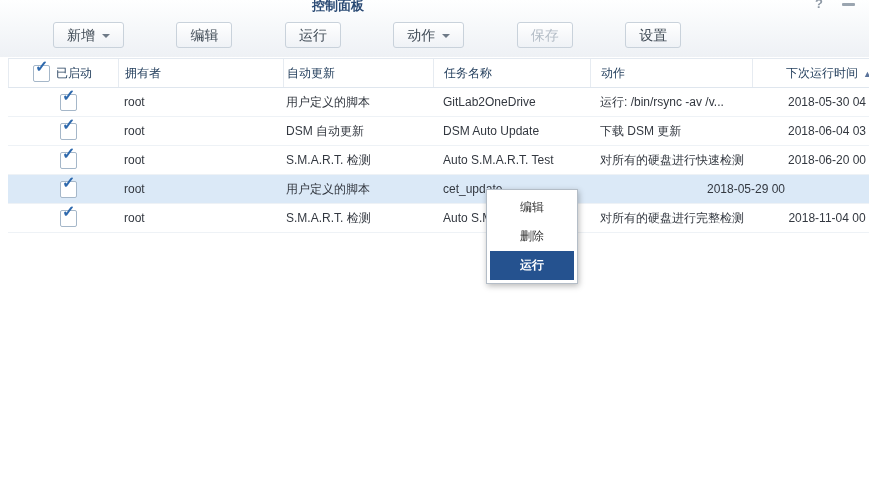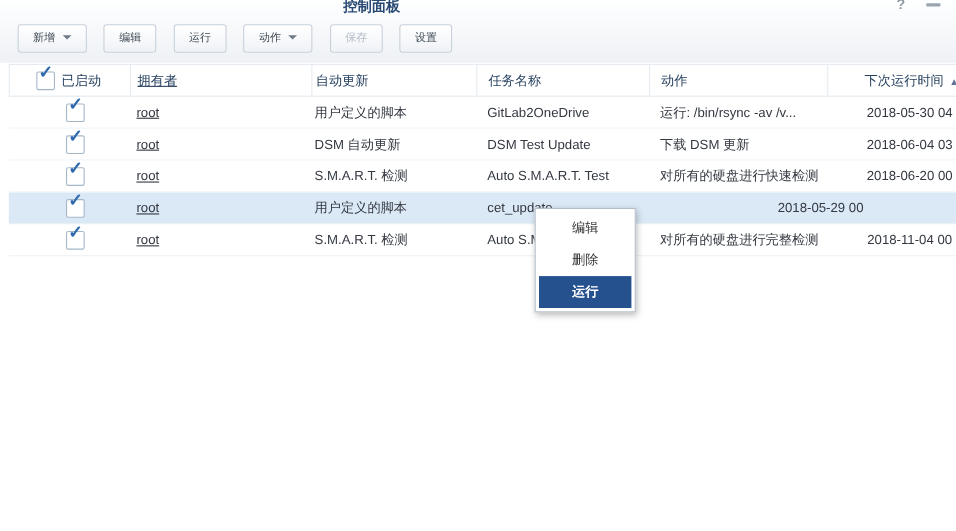--- a/index.html
+++ b/index.html
@@ -11,34 +11,34 @@
   .topstrip{position:absolute;top:0;left:0;width:869px;height:57px;
     background:linear-gradient(#feffff,#eef1f5);}
   .titlebar-title{position:absolute;top:-3px;left:312px;font-size:13px;font-weight:bold;
     color:#2a4a74;white-space:nowrap;}
   .help-glyph{position:absolute;top:-4px;right:46px;font-size:13px;font-weight:bold;color:#8e99a5;}
   .min-glyph{position:absolute;top:3px;right:14px;width:13px;height:3px;background:#9aa5b0;border-radius:1px;}
   
   .toolbar{position:absolute;top:22px;left:16px;white-space:nowrap;}
   .btn{display:inline-block;height:24px;line-height:24px;padding:0 13px;margin-right:11px;
     background:linear-gradient(#ffffff,#eff2f6);border:1px solid #c9d2db;border-radius:3px;
-    font-size:10px;color:#3f4a55;cursor:pointer;vertical-align:top;}
+    font-size:14px;color:#3f4a55;cursor:pointer;vertical-align:top;margin-left:37px;}
   .btn .caret{display:inline-block;width:0;height:0;margin-left:7px;vertical-align:middle;
     border-left:4px solid transparent;border-right:4px solid transparent;border-top:4px solid #6e7a87;}
   .btn.disabled{color:#b3bcc6;cursor:default;}
   
   .grid{position:absolute;top:58px;left:8px;width:861px;font-size:12px;color:#333840;}
   .thead{display:flex;height:28px;line-height:28px;color:#26415f;
     border-top:1px solid #e3e9f0;border-bottom:1px solid #dfe6ee;background:#fff;}
   .th{box-sizing:border-box;border-left:1px solid #e6ebf1;white-space:nowrap;overflow:hidden;position:relative;}
   .tr{display:flex;height:28px;line-height:28px;border-bottom:1px solid #eef2f6;position:relative;background:#fff;}
   .tr.selected{background:#dbe9f7;}
   .td{box-sizing:border-box;white-space:nowrap;overflow:hidden;position:relative;}
   .c0{width:110px;}
-  .c1{width:165px;padding-left:6px;text-decoration:underline;}
+  .c1{width:165px;padding-left:6px;}
   .c2{width:150px;padding-left:3px;}
   .c3{width:157px;padding-left:10px;}
   .c4{width:162px;padding-left:10px;}
   .c5{flex:1;padding-left:33px;text-align:center;}
   .th.c0{padding-left:47px;}
   .sort{font-size:9px;color:#5b739b;margin-left:5px;}
   
   .cb{position:absolute;top:6px;width:15px;height:15px;background:#fff;
     border:1px solid #a5b7c9;border-radius:2px;}
   .th .cb{left:24px;}
@@ -106,21 +106,21 @@
         </div>
 
         <div class="tr">
           <div class="td c0">
             <span class="cb">
               <span class="tick">✓</span>
             </span>
           </div>
           <div class="td c1">root</div>
           <div class="td c2">DSM 自动更新</div>
-          <div class="td c3">DSM Test Update</div>
+          <div class="td c3">DSM Auto Update</div>
           <div class="td c4">下载 DSM 更新</div>
           <div class="td c5">2018-06-04 03</div>
         </div>
 
         <div class="tr">
           <div class="td c0">
             <span class="cb">
               <span class="tick">✓</span>
             </span>
           </div>

